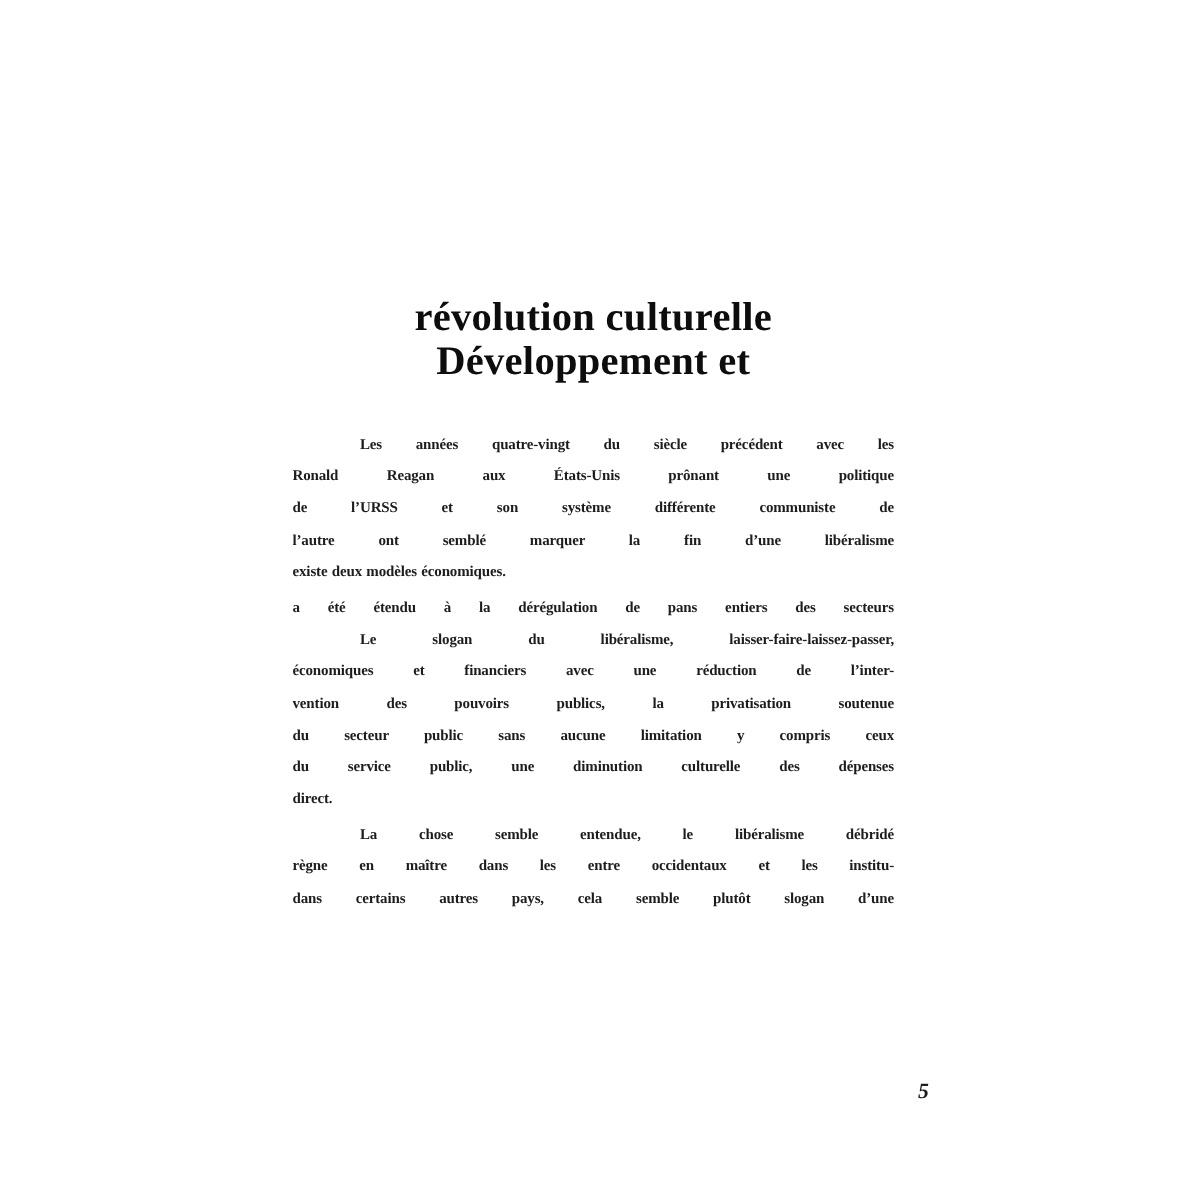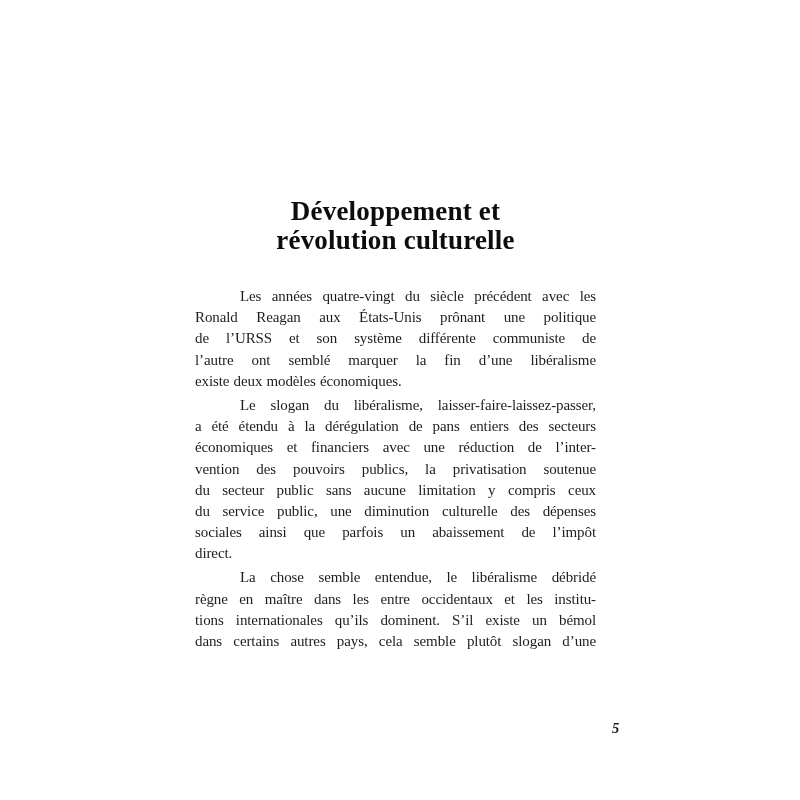--- a/index.html
+++ b/index.html
@@ -31,70 +31,69 @@
     font-weight:bold;
     text-align:center;
     color:var(--title-color);
     letter-spacing:0.2px;
   }
   .title-line{display:block;}
   .body-text{width:401px;}
   .para{margin:0;}
   .para + .para{margin-top:3px;}
   .line{
-    font-size:15px;
+    font-size:10px;
     line-height:21.2px;
     height:21.2px;
     overflow:hidden;
     text-align:justify;
     text-align-last:justify;
     color:var(--text-color);
     letter-spacing:-0.1px;
     word-spacing:0.5px;
+    font-weight:bold;
   }
   .line.first{text-indent:45px;}
   .line.last{text-align-last:left;}
   .page-number{
     position:absolute;
     left:612px;top:720px;
     font-size:14.5px;
     font-style:italic;
     font-weight:bold;
     color:var(--text-color);
   }
 </style>
 </head>
 <body>
 
 <div class="book-page">
   <div class="content">
     <h1 class="title">
+      <span class="title-line">révolution culturelle</span>
       <span class="title-line">Développement et</span>
-      <span class="title-line">révolution culturelle</span>
     </h1>
     <div class="body-text" id="body-text">
         <div class="para">
           <div class="line first">Les années quatre-vingt du siècle précédent avec les</div>
           <div class="line">Ronald Reagan aux États-Unis prônant une politique</div>
           <div class="line">de l’URSS et son système différente communiste de</div>
           <div class="line">l’autre ont semblé marquer la fin d’une libéralisme</div>
           <div class="line last">existe deux modèles économiques.</div>
         </div>
         <div class="para">
+          <div class="line">a été étendu à la dérégulation de pans entiers des secteurs</div>
           <div class="line first">Le slogan du libéralisme, laisser-faire-laissez-passer,</div>
-          <div class="line">a été étendu à la dérégulation de pans entiers des secteurs</div>
           <div class="line">économiques et financiers avec une réduction de l’inter-</div>
           <div class="line">vention des pouvoirs publics, la privatisation soutenue</div>
           <div class="line">du secteur public sans aucune limitation y compris ceux</div>
           <div class="line">du service public, une diminution culturelle des dépenses</div>
-          <div class="line">sociales ainsi que parfois un abaissement de l’impôt</div>
           <div class="line last">direct.</div>
         </div>
         <div class="para">
           <div class="line first">La chose semble entendue, le libéralisme débridé</div>
           <div class="line">règne en maître dans les entre occidentaux et les institu-</div>
-          <div class="line">tions internationales qu’ils dominent. S’il existe un bémol</div>
           <div class="line">dans certains autres pays, cela semble plutôt slogan d’une</div>
         </div>
       </div>
   </div>
   <div class="page-number">5</div>
 </div>
 
 </body></html>

